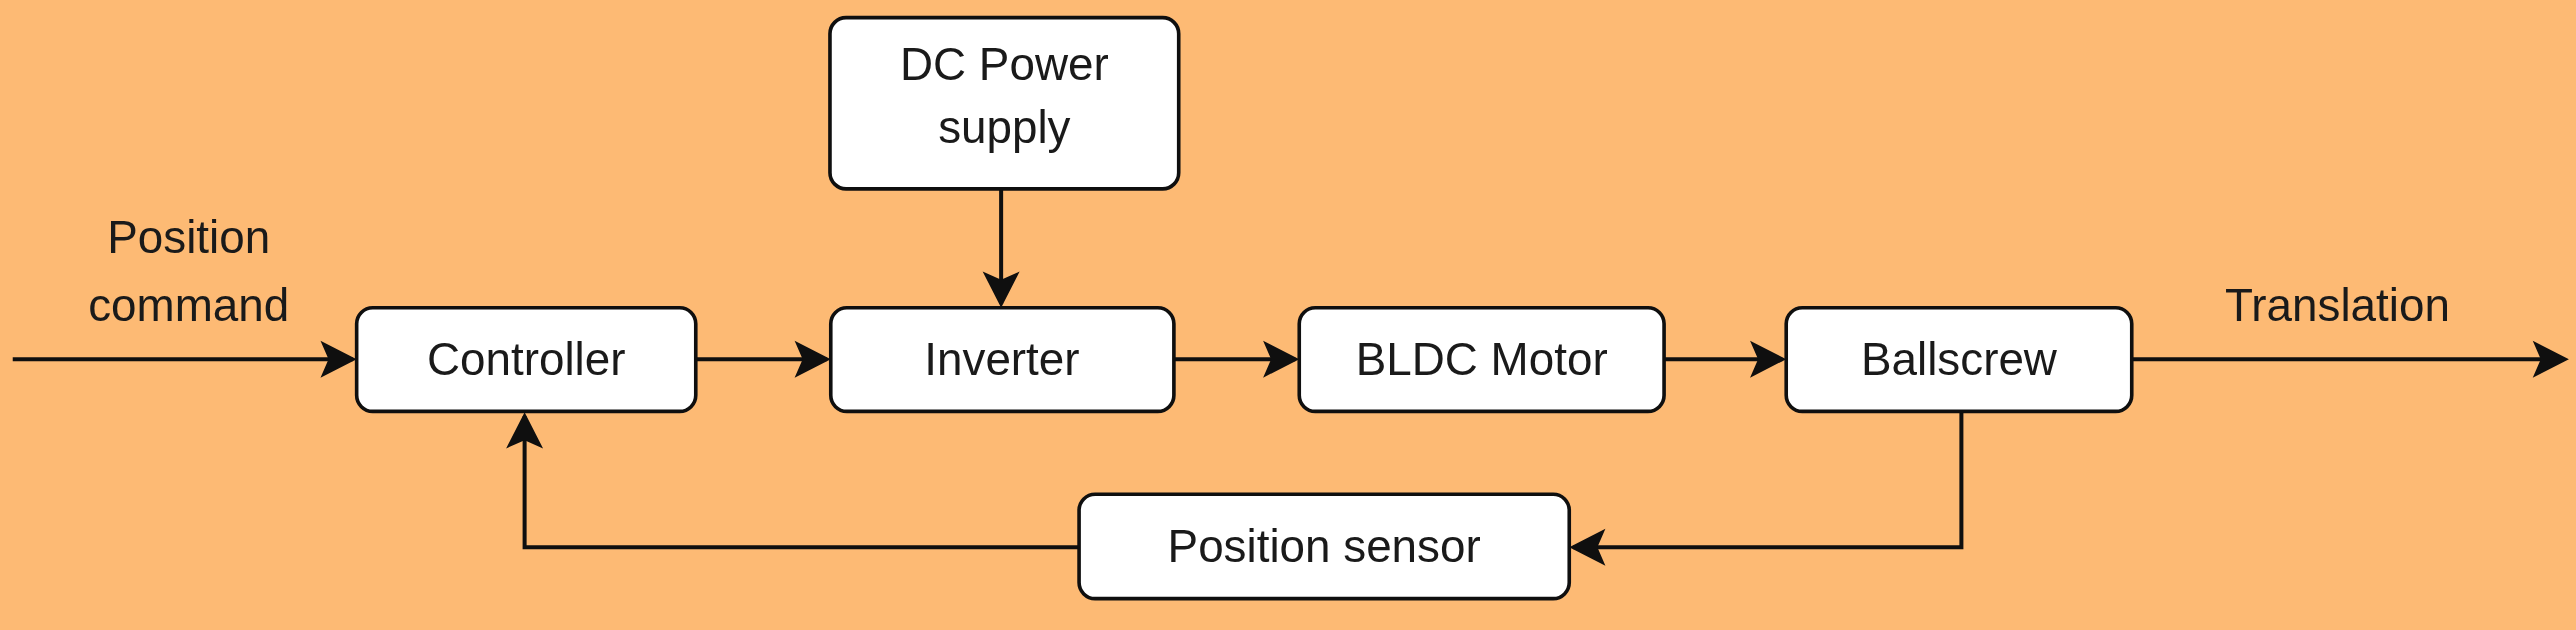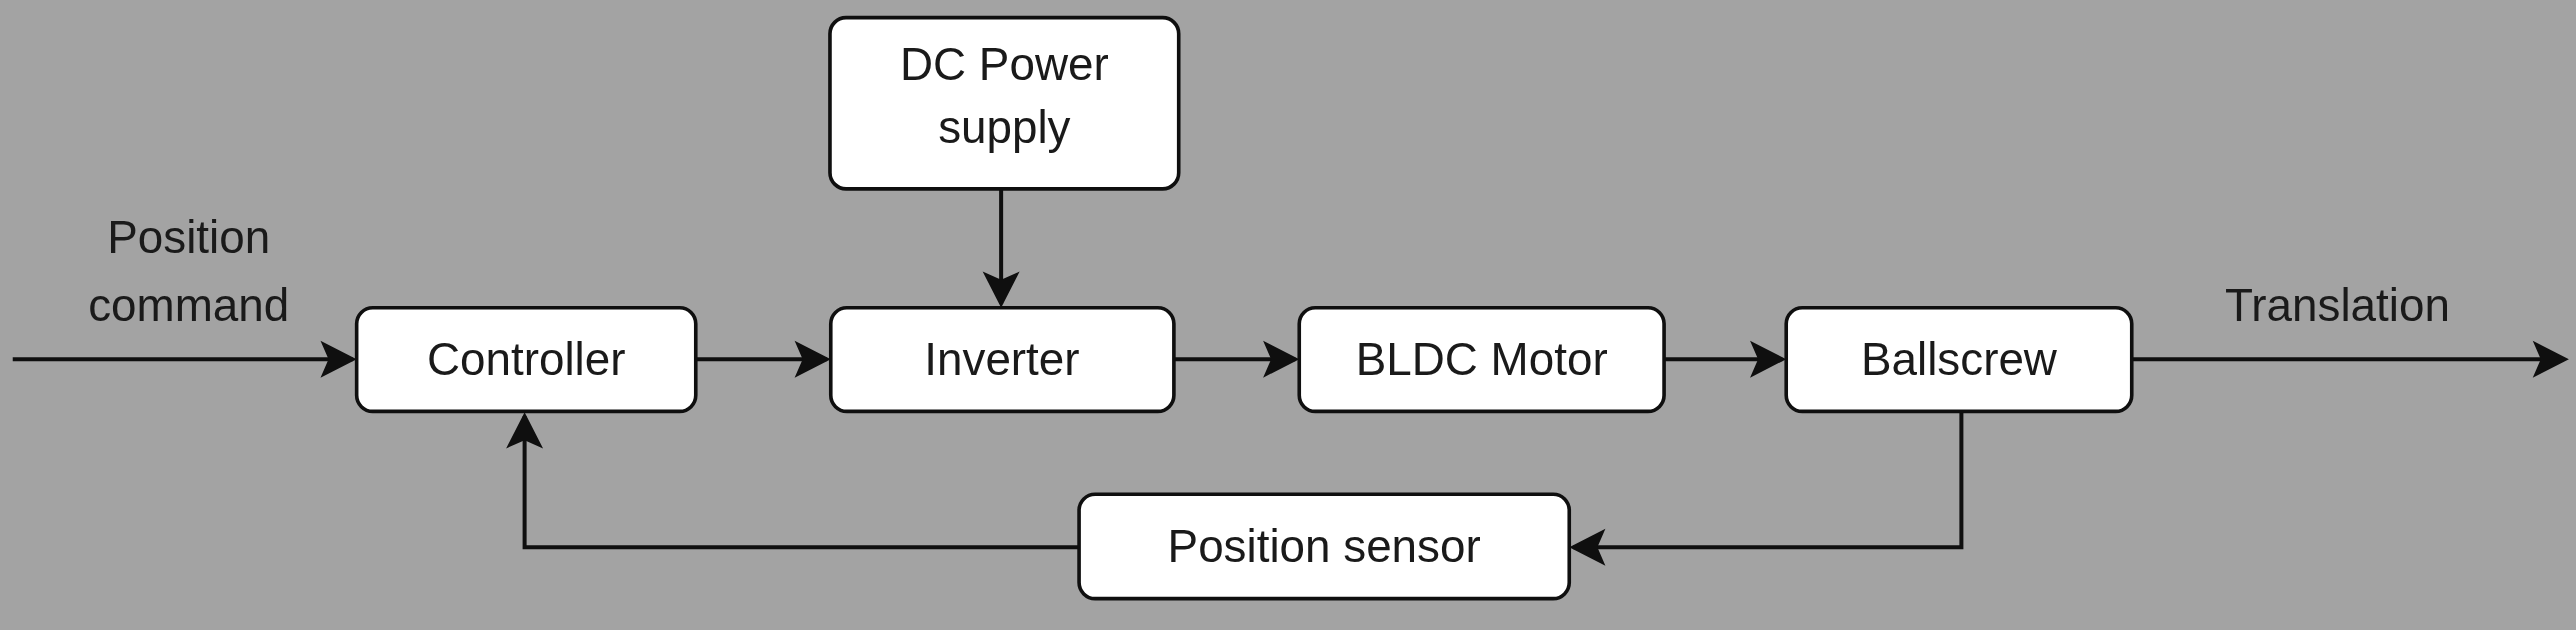--- a/index.html
+++ b/index.html
@@ -7,21 +7,21 @@
     padding: 0;
     background: #ffffff;
   }
   body {
     font-family: "Liberation Sans", sans-serif;
   }
   #diagram-root {
     position: relative;
     width: 2576px;
     height: 630px;
-    background: #a3a3a3;
+    background: #fdba74;
     overflow: hidden;
   }
   svg#diagram-svg {
     position: absolute;
     left: 0;
     top: 0;
     width: 2576px;
     height: 630px;
     display: block;
   }

